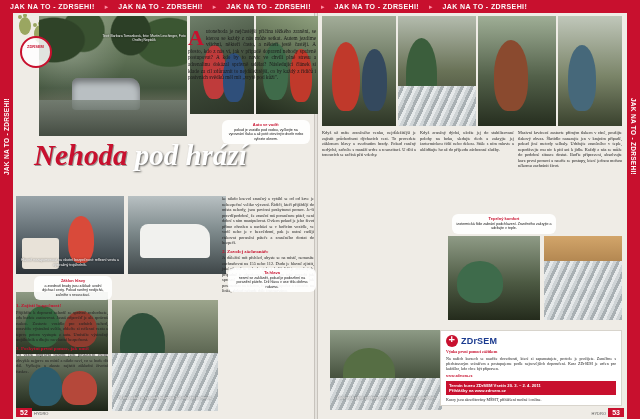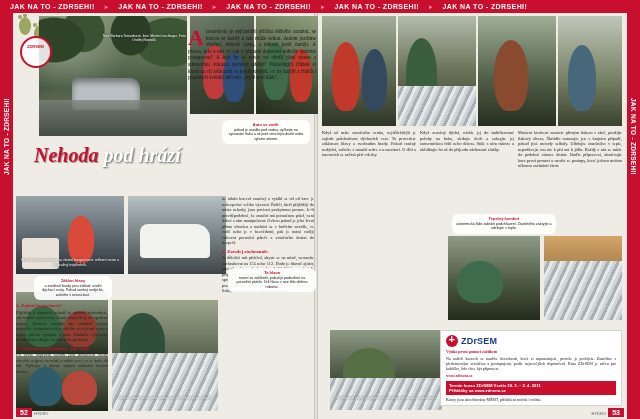--- a/index.html
+++ b/index.html
@@ -77,21 +77,21 @@
   .p15{left:330px;top:330px;width:112px;height:80px;
     background:linear-gradient(180deg,#8d9a85,#4b5743 55%,#222a1b);}
 
   .silver{position:absolute;inset:auto 0 0 0;height:52%;
     background:repeating-linear-gradient(115deg,#cfd4d6 0 3px,#a9b0b3 3px 6px,#e6e9ea 6px 9px);}
   .person{position:absolute;border-radius:50% 50% 40% 40%;}
 
   
   .headline{position:absolute;left:34px;top:140px;width:270px;}
   .headline .h1{font-family:"Liberation Serif",serif;font-weight:bold;font-style:italic;
-    font-size:20px;line-height:30px;color:#c8102e;text-shadow:1px 1px 0 rgba(0,0,0,.35);}
+    font-size:29px;line-height:30px;color:#c8102e;text-shadow:1px 1px 0 rgba(0,0,0,.35);}
   .headline .h1 .w2{color:#ffffff;text-shadow:1px 1px 2px rgba(0,0,0,.6);}
 
   
   .lede{position:absolute;left:188px;top:28px;width:128px;font-family:"Liberation Serif",serif;
      font-size:5.2px;line-height:6.6px;color:#1a1a1a;text-align:justify;}
   .lede .drop{float:left;font-size:22px;line-height:18px;font-weight:bold;color:#c8102e;padding:1px 2px 0 0;}
 
   .col{position:absolute;font-family:"Liberation Serif",serif;font-size:4.3px;line-height:5.5px;
      color:#222;text-align:justify;}
   .col .hdr{color:#c8102e;font-weight:bold;font-size:5px;display:block;margin:3px 0 1px;}

